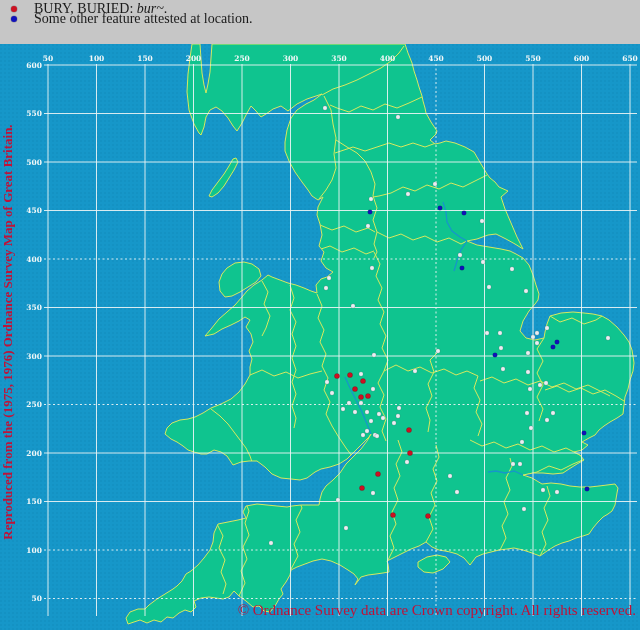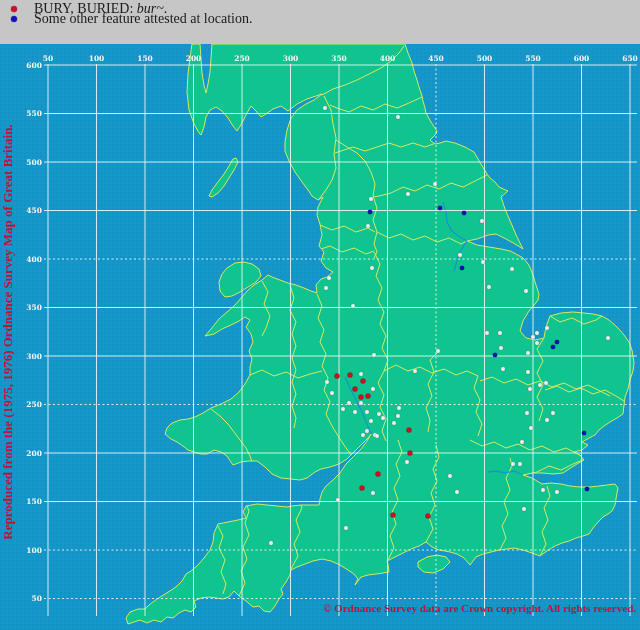--- a/index.html
+++ b/index.html
@@ -11,22 +11,22 @@
           background:var(--legend_bg);}
   .legend-row{position:absolute;left:0;height:14px;display:flex;align-items:center;}
   .legend-dot{width:6px;height:6px;border-radius:50%;margin-left:11px;
               box-shadow:0 0 0 .5px rgba(0,0,0,.25);}
   .legend-label{margin-left:17px;font-size:14px;color:var(--legend_text);
                 white-space:pre;}
   
   #side-note{position:absolute;left:-276px;top:324px;width:568px;height:16px;
              transform:rotate(-90deg);text-align:center;font-size:13px;
              font-weight:bold;color:var(--note_text);white-space:nowrap;}
-  #copyright{position:absolute;right:4px;top:602px;font-size:11px;
-             font-weight:bold;color:var(--note_text);white-space:nowrap;}
+  #copyright{position:absolute;right:4px;top:602px;font-size:15px;
+             font-weight:normal;color:var(--note_text);white-space:nowrap;}
 </style>
 </head>
 <body>
 
 <div id="stage">
 
   <svg id="map-svg" width="640" height="630" viewBox="0 0 640 630">
     <defs>
       <pattern id="seadots" width="4" height="4" patternUnits="userSpaceOnUse">
         <rect width="4" height="4" fill="var(--sea)"></rect>

